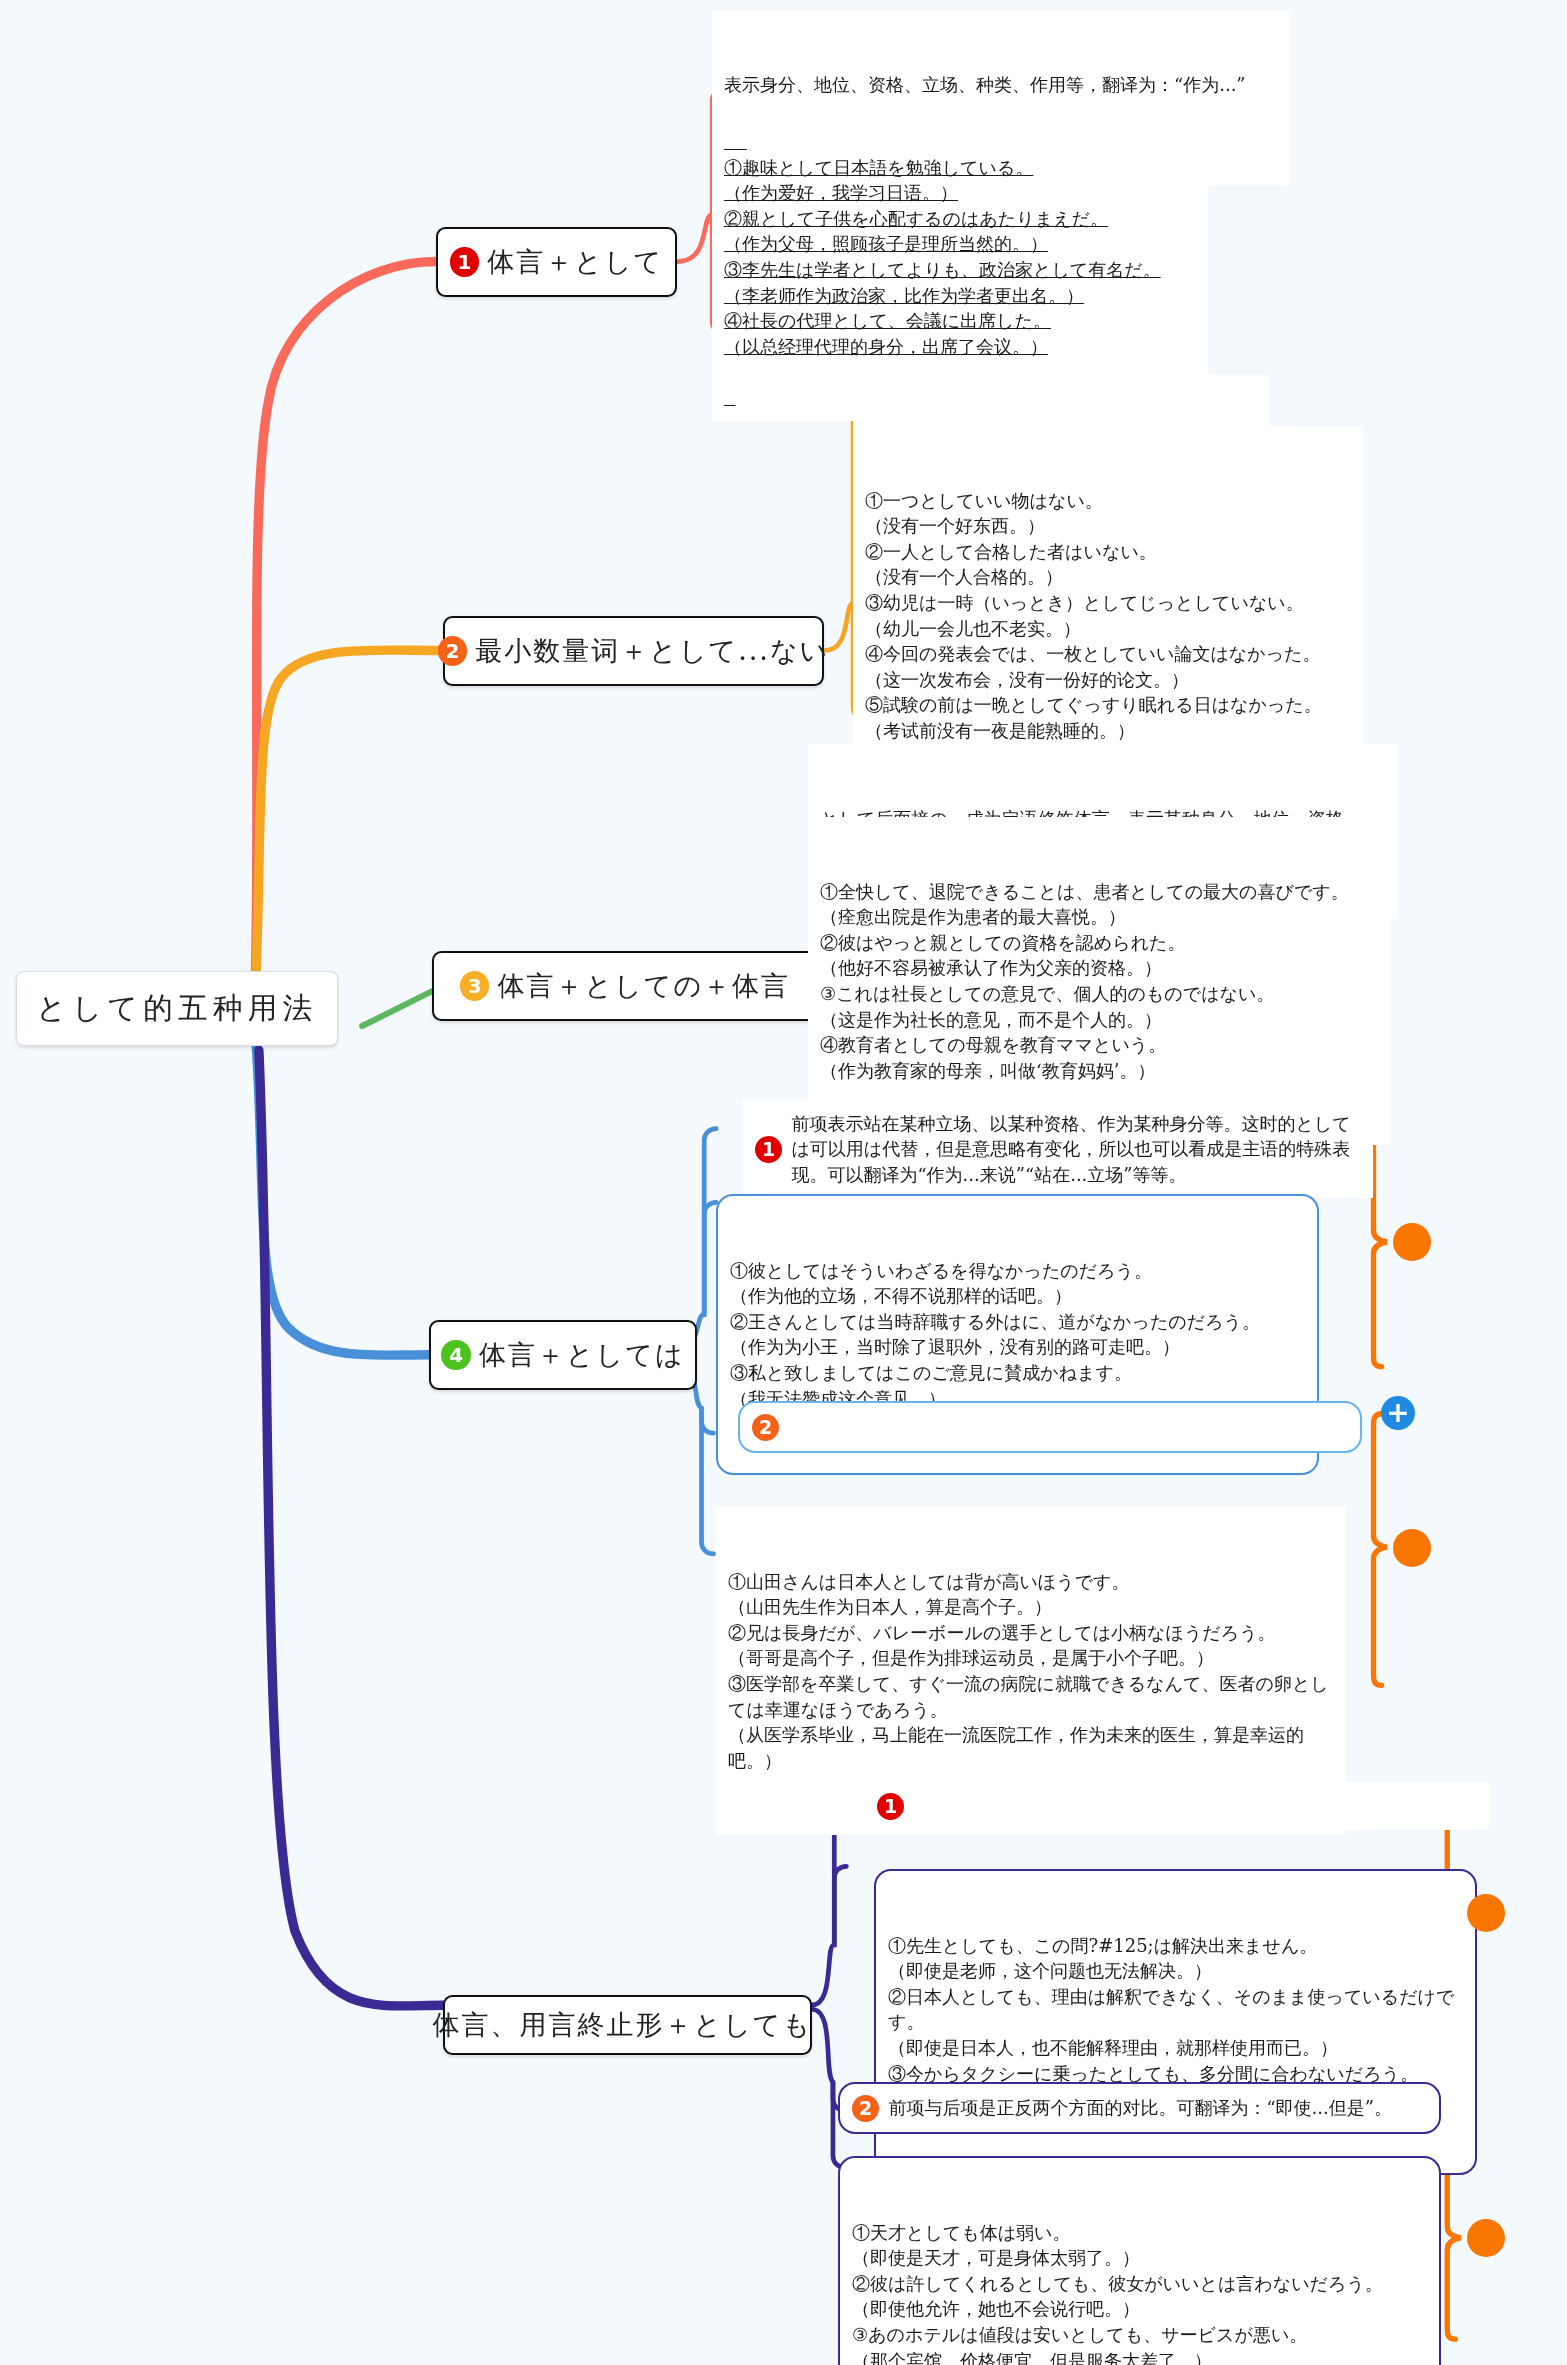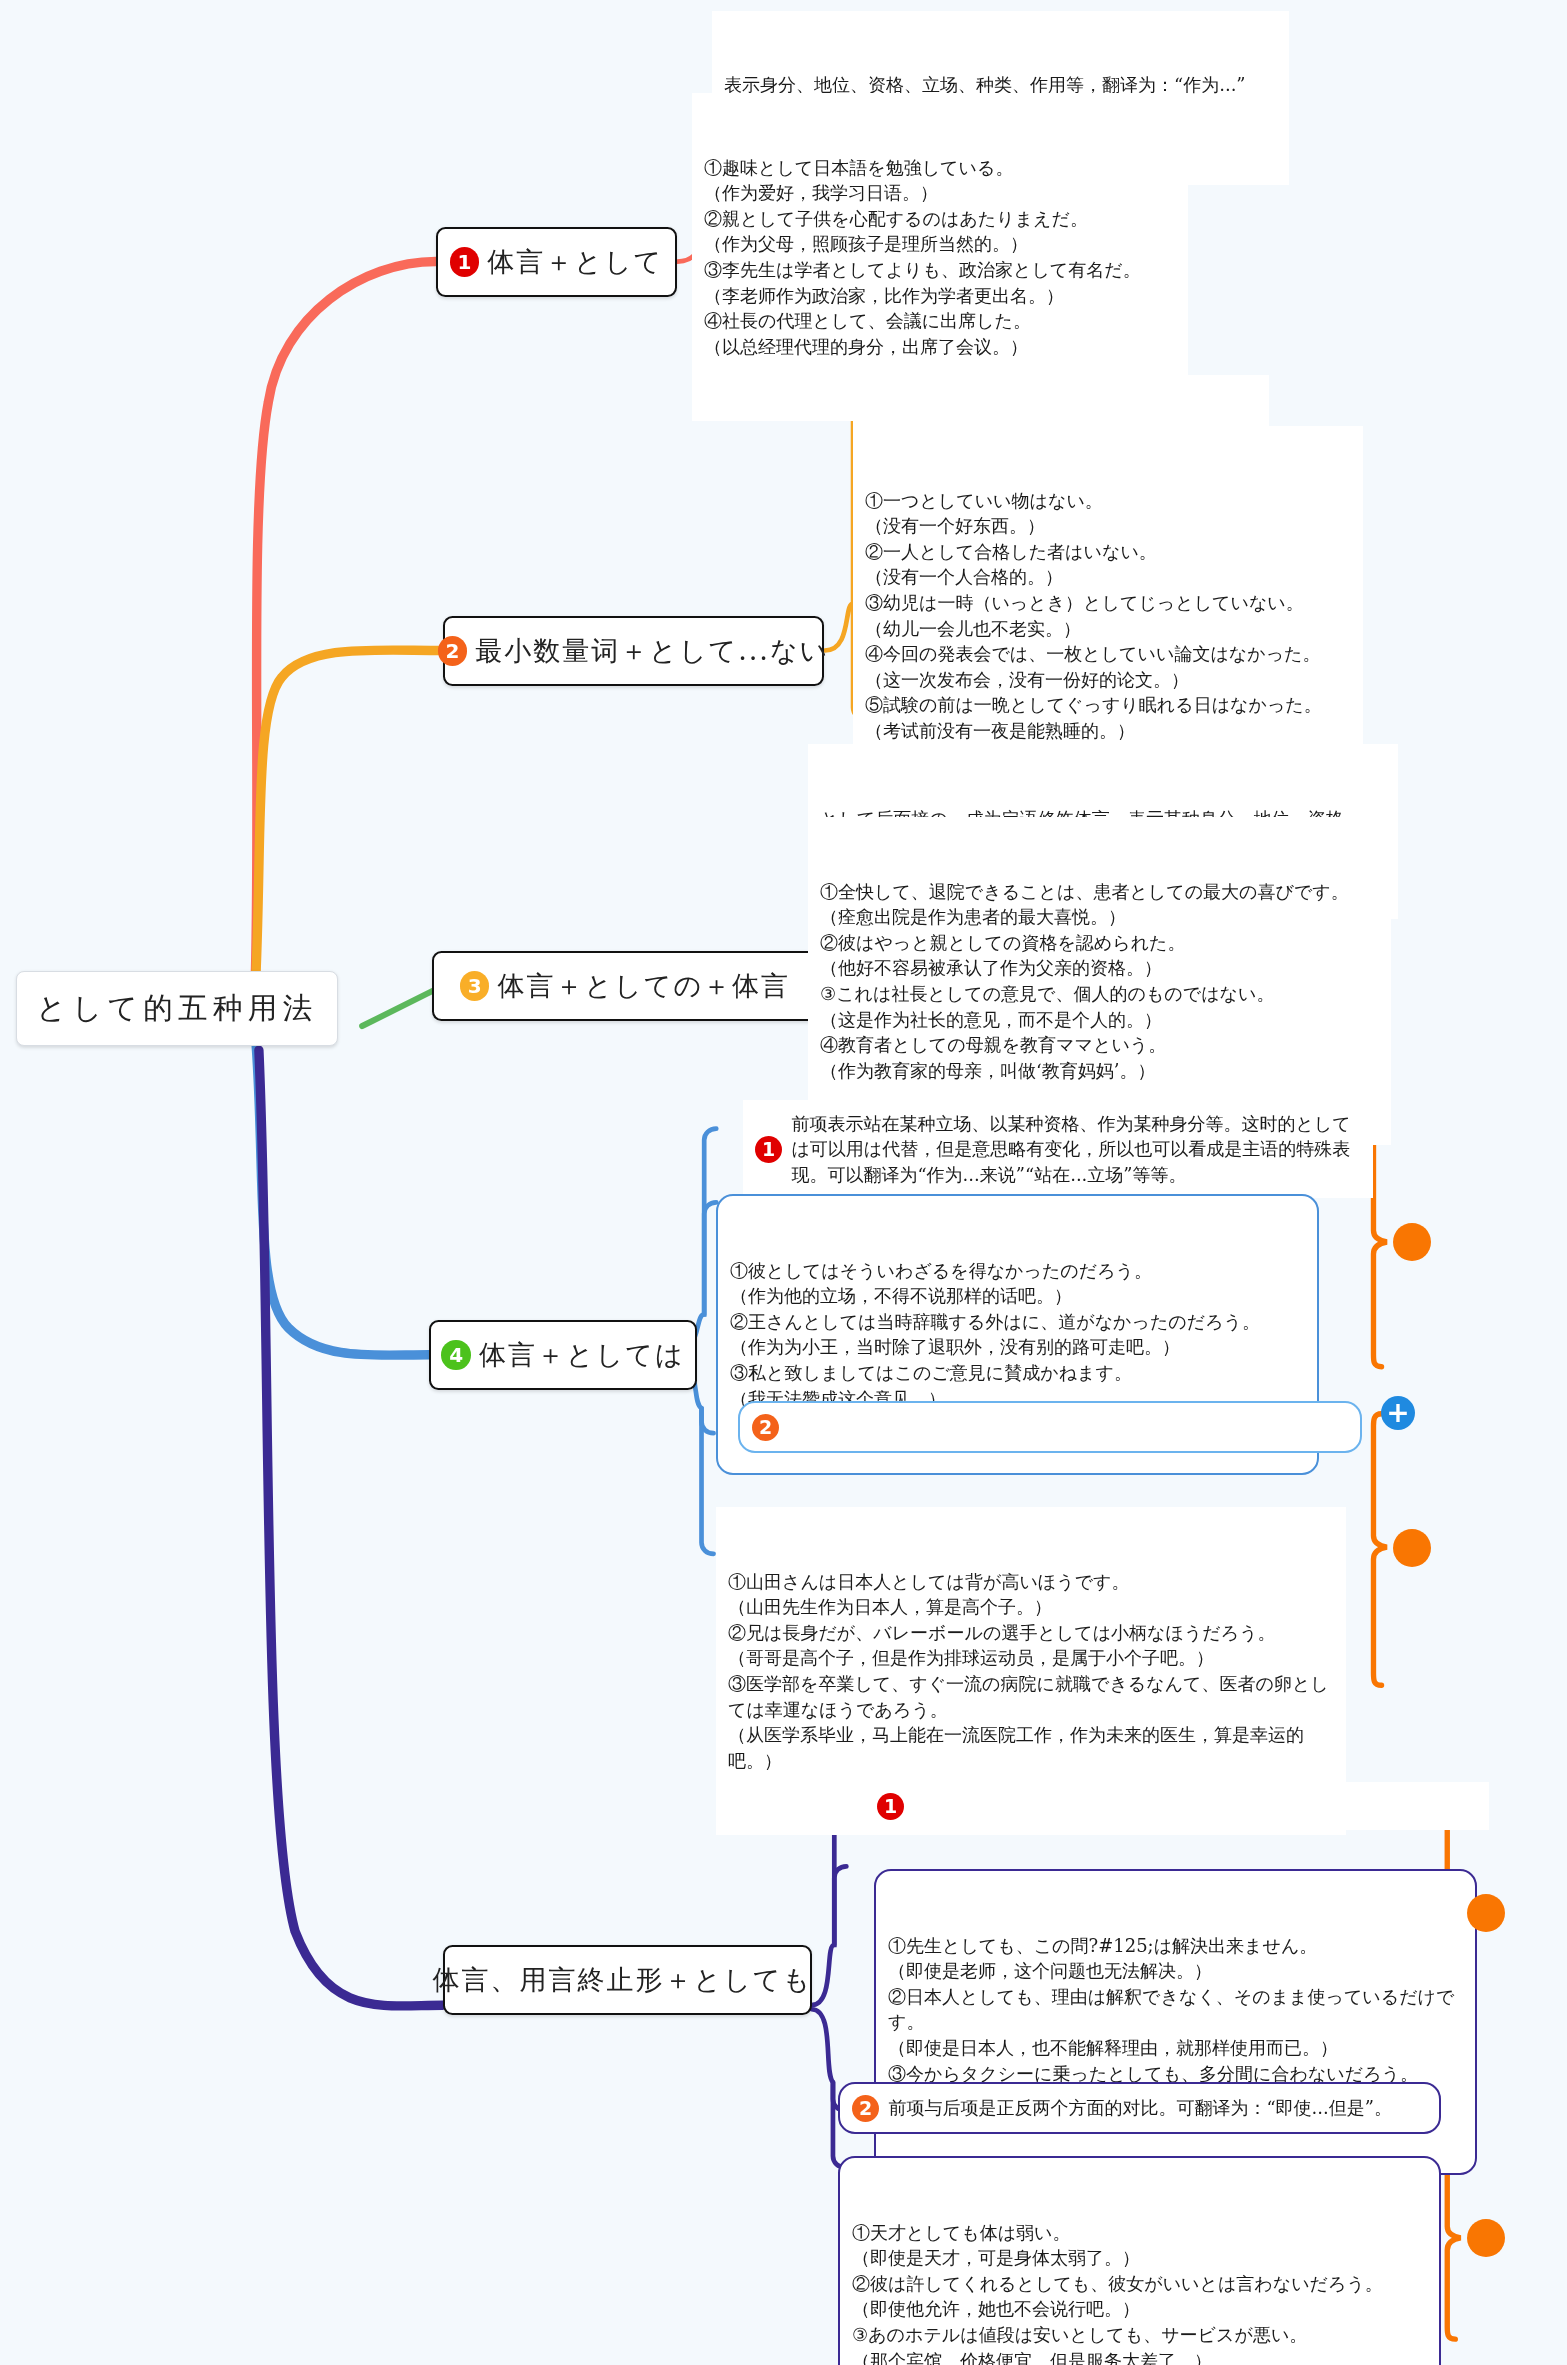--- a/index.html
+++ b/index.html
@@ -129,21 +129,21 @@
   <div class="node" style="left:436px; top:227px; width:241px; height:70px;">
     <span class="badge round" style="background:#e00000;">1</span>
     <span>体言＋として</span>
   </div>
 
   <div class="card desc" style="left:712px; top:10.7px; width:577px;">
     <span class="inner">表示身分、地位、资格、立场、种类、作用等，翻译为：“作为...”
 “以...身分”等等，在句子中做状语。</span>
   </div>
 
-  <div class="card plain" style="left:692px; top:93px; width:496px;">
+  <div class="card plain" style="left:712px; top:93px; width:496px;text-decoration:underline;">
     <span class="inner">①趣味として日本語を勉強している。
 （作为爱好，我学习日语。）
 ②親として子供を心配するのはあたりまえだ。
 （作为父母，照顾孩子是理所当然的。）
 ③李先生は学者としてよりも、政治家として有名だ。
 （李老师作为政治家，比作为学者更出名。）
 ④社長の代理として、会議に出席した。
 （以总经理代理的身分，出席了会议。）</span>
   </div>
 
@@ -215,21 +215,21 @@
 
   <div class="card plain" style="left:716px; top:1507px; width:630px;">
     <span class="inner">①山田さんは日本人としては背が高いほうです。
 （山田先生作为日本人，算是高个子。）
 ②兄は長身だが、バレーボールの選手としては小柄なほうだろう。
 （哥哥是高个子，但是作为排球运动员，是属于小个子吧。）
 ③医学部を卒業して、すぐ一流の病院に就職できるなんて、医者の卵としては幸運なほうであろう。
 （从医学系毕业，马上能在一流医院工作，作为未来的医生，算是幸运的吧。）</span>
   </div>
 
-  <div class="node" style="left:443px; top:1945px; width:369px; height:70px;padding-left:7px;">
+  <div class="node" style="left:443px; top:1995px; width:369px; height:60px;padding-left:7px;">
     <span>体言、用言終止形＋としても</span>
   </div>
 
   <div class="card desc with-badge" style="left:865px; top:1782px; width:624px;">
     <span class="mini circ" style="background:#e00000;">1</span>
   </div>
 
   <div class="card bordered" style="left:874px; top:1869px; width:603px; border:2.7px solid #3b2a93;">
     <span class="inner">①先生としても、この問?#125;は解決出来ません。
 （即使是老师，这个问题也无法解决。）

